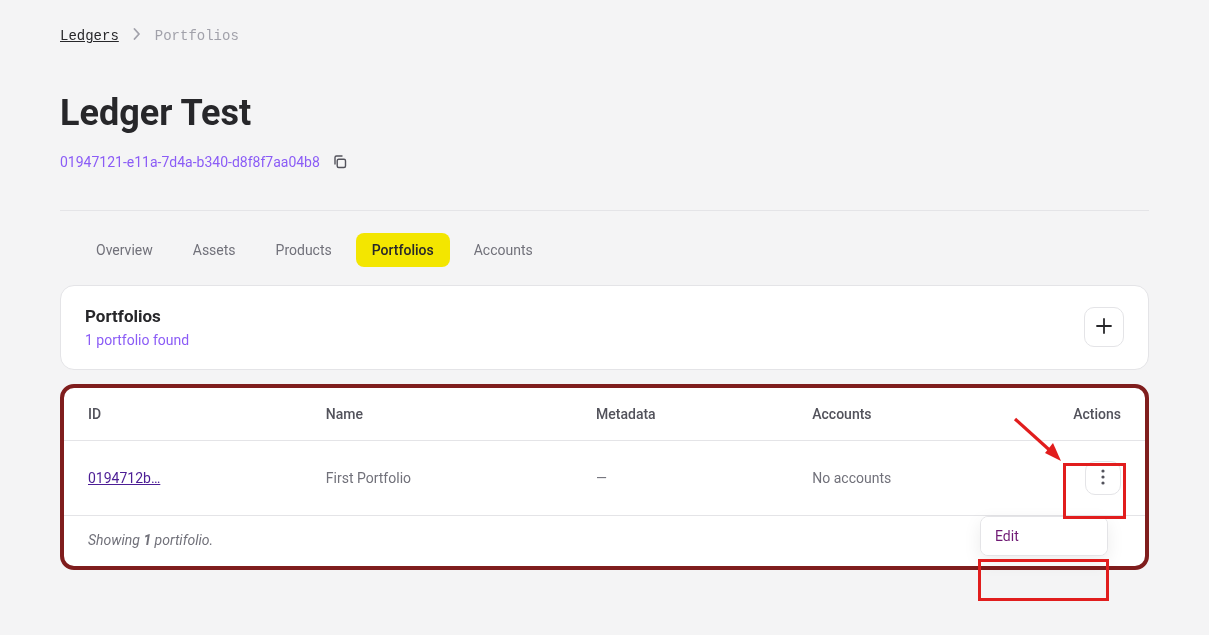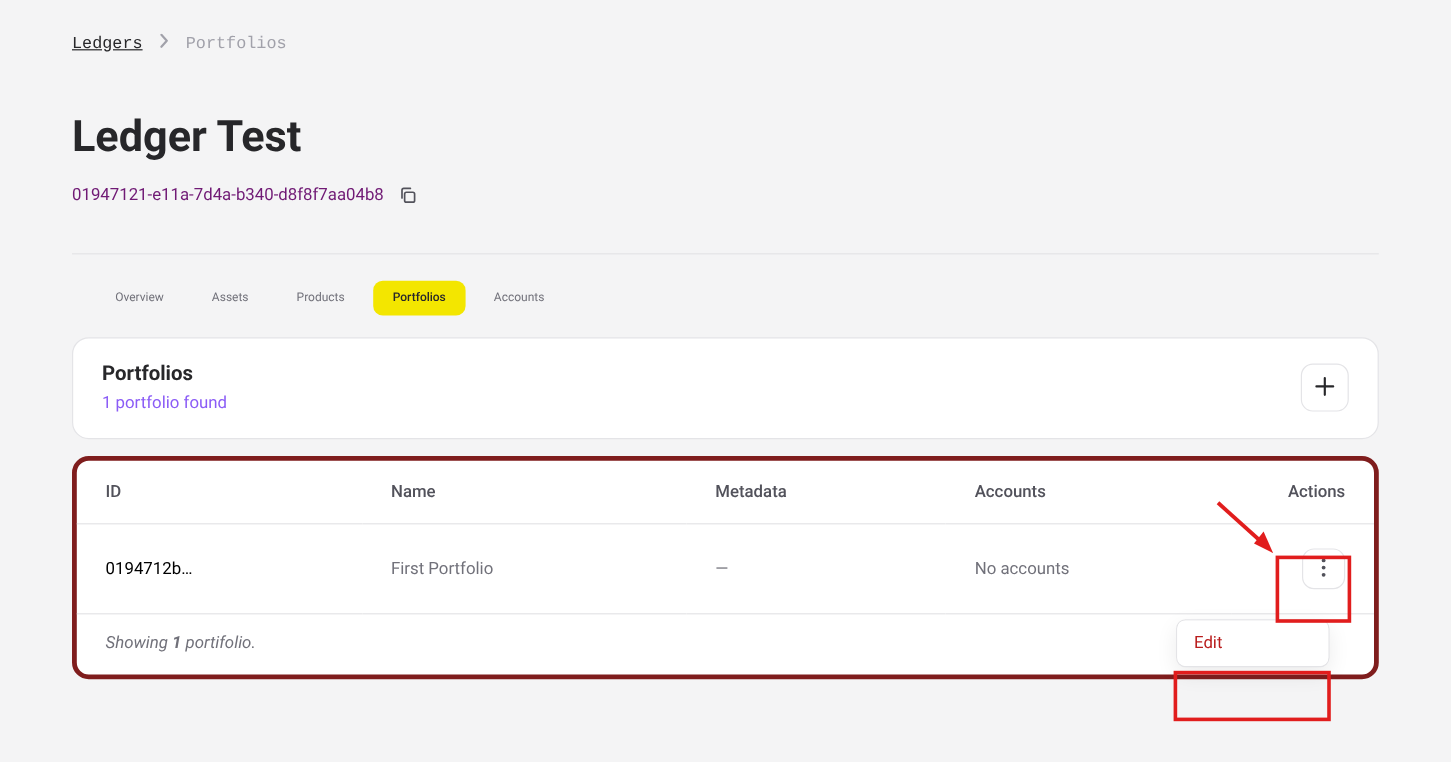--- a/index.html
+++ b/index.html
@@ -38,21 +38,21 @@
     font-size: 36px;
     font-weight: 700;
     color: #27272a;
     margin-bottom: 18px;
   }
   .idline {
     display: flex;
     align-items: center;
     gap: 10px;
     font-size: 14px;
-    color: #701a75;
+    color: #8b5cf6;
   }
   .copy-btn {
     width: 20px;
     height: 20px;
     display: inline-flex;
     align-items: center;
     justify-content: center;
     cursor: pointer;
     color: #52525b;
   }
@@ -63,21 +63,21 @@
     margin-bottom: 0;
   }
   .tabs {
     display: flex;
     gap: 8px;
     padding: 22px 20px 18px 20px;
   }
   .tab {
     padding: 9px 16px;
     border-radius: 8px;
-    font-size: 10px;
+    font-size: 14px;
     color: #71717a;
     cursor: pointer;
     background: transparent;
     border: none;
     font-family: inherit;
   }
   .tab.active {
     background: #f3e600;
     color: #27272a;
     font-weight: 500;
@@ -135,21 +135,22 @@
     border-bottom: 1px solid #e4e4e7;
   }
   .table th.right { text-align: right; }
   .table td {
     font-size: 14px;
     color: #71717a;
     padding: 20px 24px;
     border-bottom: 1px solid #e4e4e7;
   }
   .table td .id-link {
-    color: #000000;
+    color: #4c1d95;
+    text-decoration: underline;
     cursor: pointer;
   }
   .actions-cell { text-align: right; position: relative; }
   .dots-btn {
     width: 36px;
     height: 34px;
     border: 1px solid #e4e4e7;
     border-radius: 10px;
     background: #fff;
     display: inline-flex;
@@ -171,21 +172,21 @@
     background: #fff;
     border: 1px solid #e4e4e7;
     border-radius: 8px;
     box-shadow: 0 6px 18px rgba(0,0,0,0.08);
     width: 128px;
     overflow: hidden;
   }
   .menu-item {
     padding: 11px 14px;
     font-size: 14px;
-    color: #b91c1c;
+    color: #701a75;
     cursor: pointer;
     text-align: left;
     background: #fff;
   }
   .menu-item.highlight {
     background: #f4f4f5;
   }
 
   .annotation-box {
     position: absolute;

